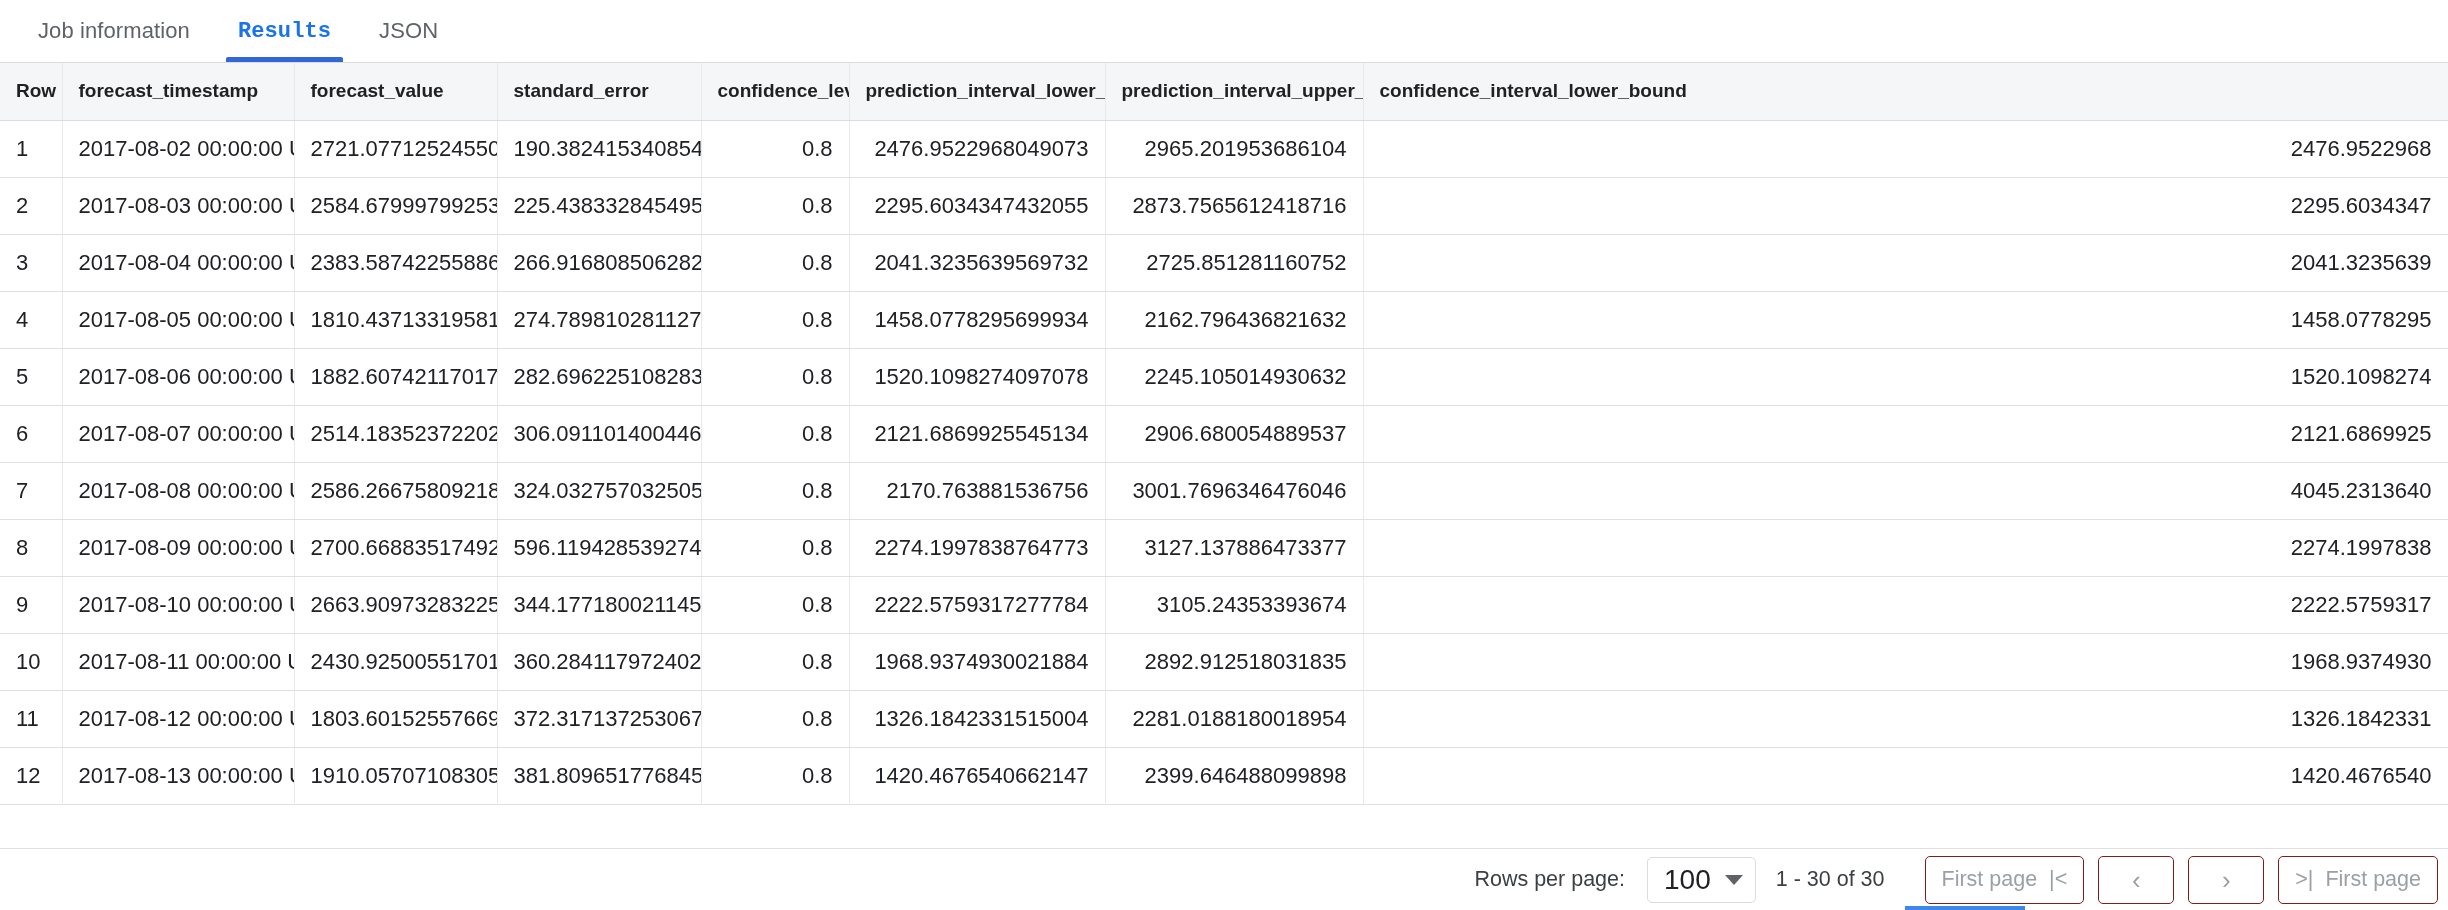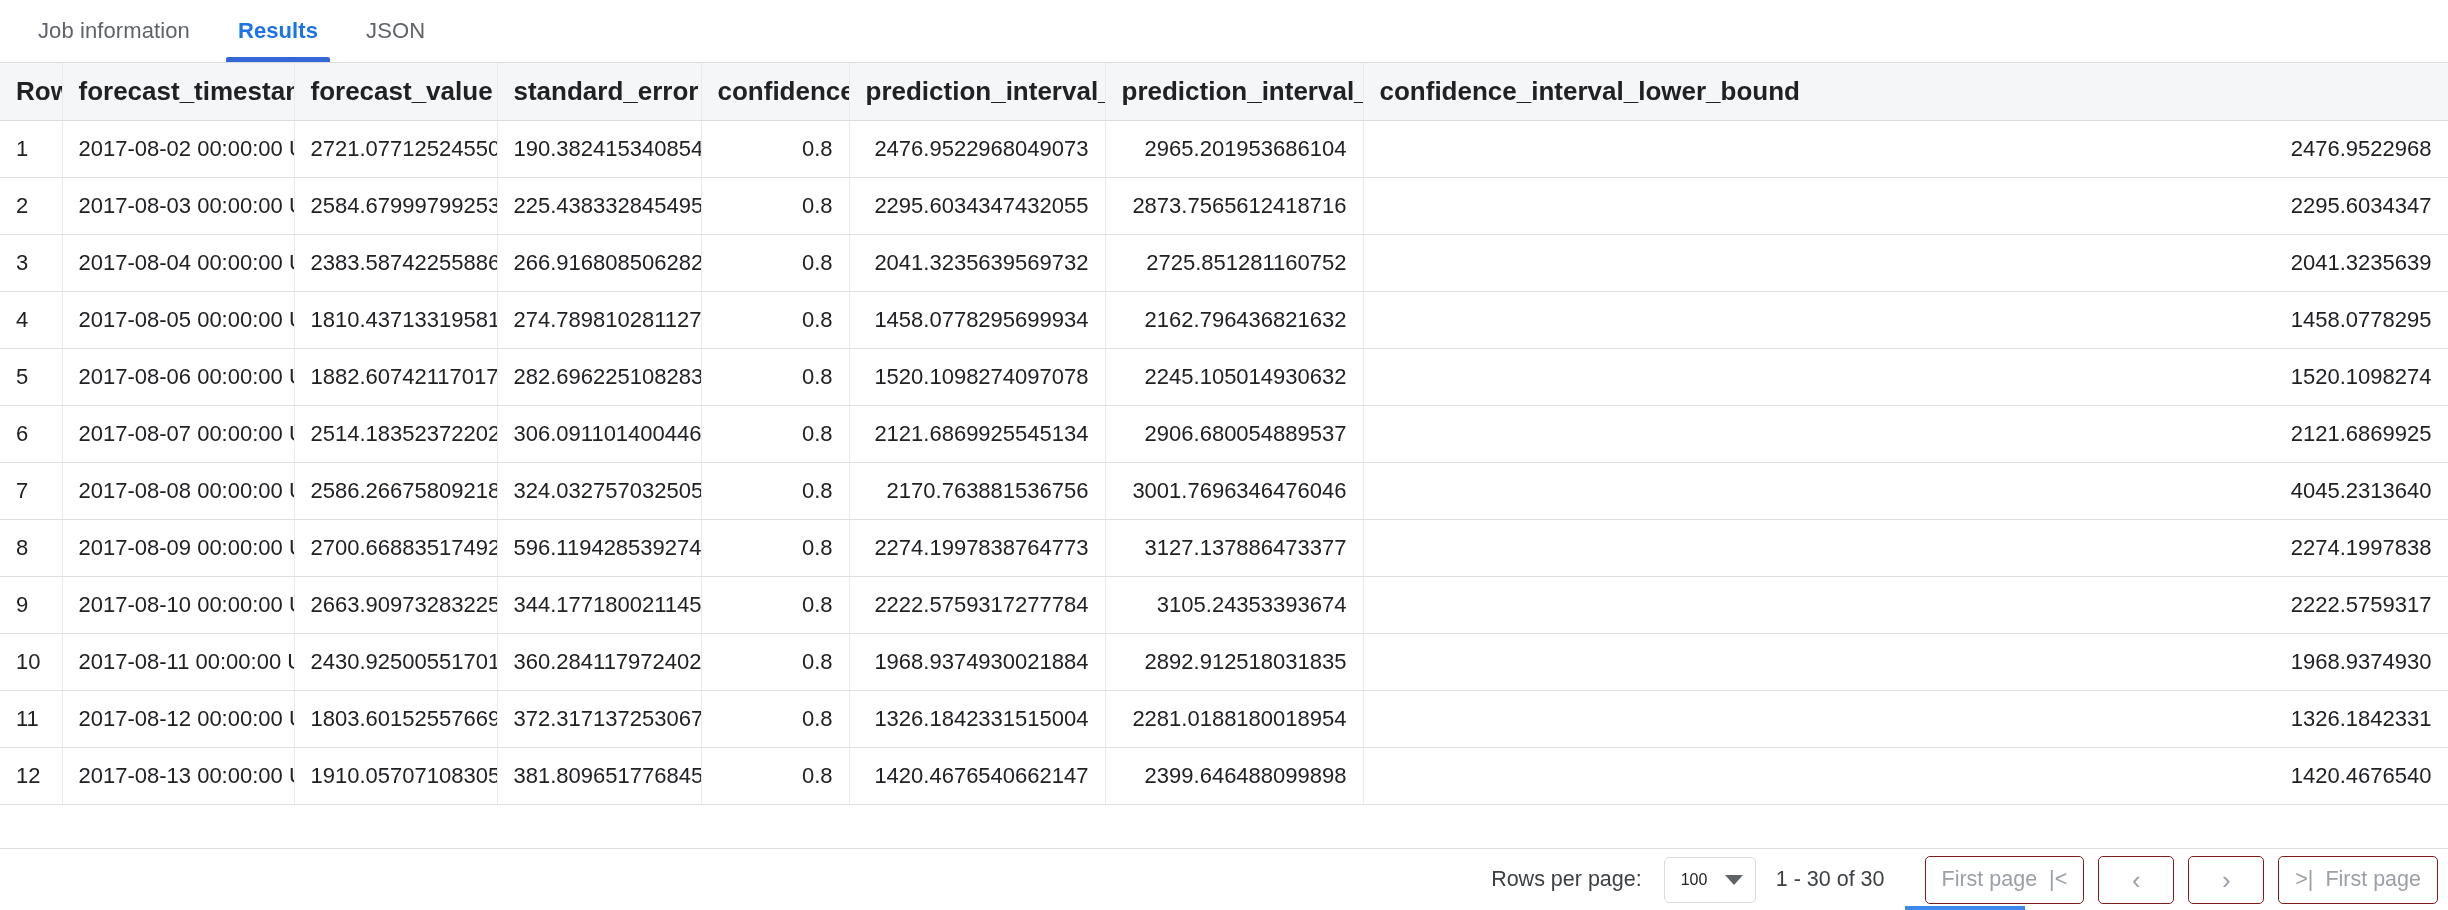--- a/index.html
+++ b/index.html
@@ -37,21 +37,21 @@
     display: flex;
     align-items: center;
     padding: 0 24px;
     font-size: 22px;
     letter-spacing: .1px;
     color: #5f6368;
     cursor: pointer;
     position: relative;
     white-space: nowrap;
   }
-  .tab.active { color: #1a73e8; font-weight: 700; }
+  .tab.active { color: #1a73e8; font-weight: 700; font-family: Liberation Mono, monospace; }
   .tab.active::after {
     content: "";
     position: absolute;
     left: 12px; right: 12px; bottom: 0;
     height: 5px;
     background: #3367d6;
     border-radius: 2px 2px 0 0;
   }
 
   
@@ -64,21 +64,21 @@
   table.results {
     border-collapse: collapse;
     table-layout: fixed;
     width: 2448px;
     font-size: 22px;
   }
   table.results thead th {
     background: #f5f6f7;
     color: #202124;
     font-weight: 700;
-    font-size: 26px;
+    font-size: 19px;
     height: 57px;
     padding: 0 16px;
     border-bottom: 1px solid #dadce0;
     border-right: 1px solid #e8eaed;
     text-align: left;
     white-space: nowrap;
     overflow: hidden;
     vertical-align: middle;
   }
   table.results tbody td {
@@ -130,21 +130,21 @@
   .rows-select {
     height: 46px;
     min-width: 92px;
     border: 1px solid #dadce0;
     border-radius: 5px;
     display: flex;
     align-items: center;
     justify-content: space-between;
     padding: 0 12px 0 16px;
     color: #202124;
-    font-size: 16px;
+    font-size: 28px;
     background: #fff;
     cursor: pointer;
     gap: 14px;
   }
   .caret {
     width: 0; height: 0;
     border-left: 9px solid transparent;
     border-right: 9px solid transparent;
     border-top: 10px solid #5f6368;
   }

